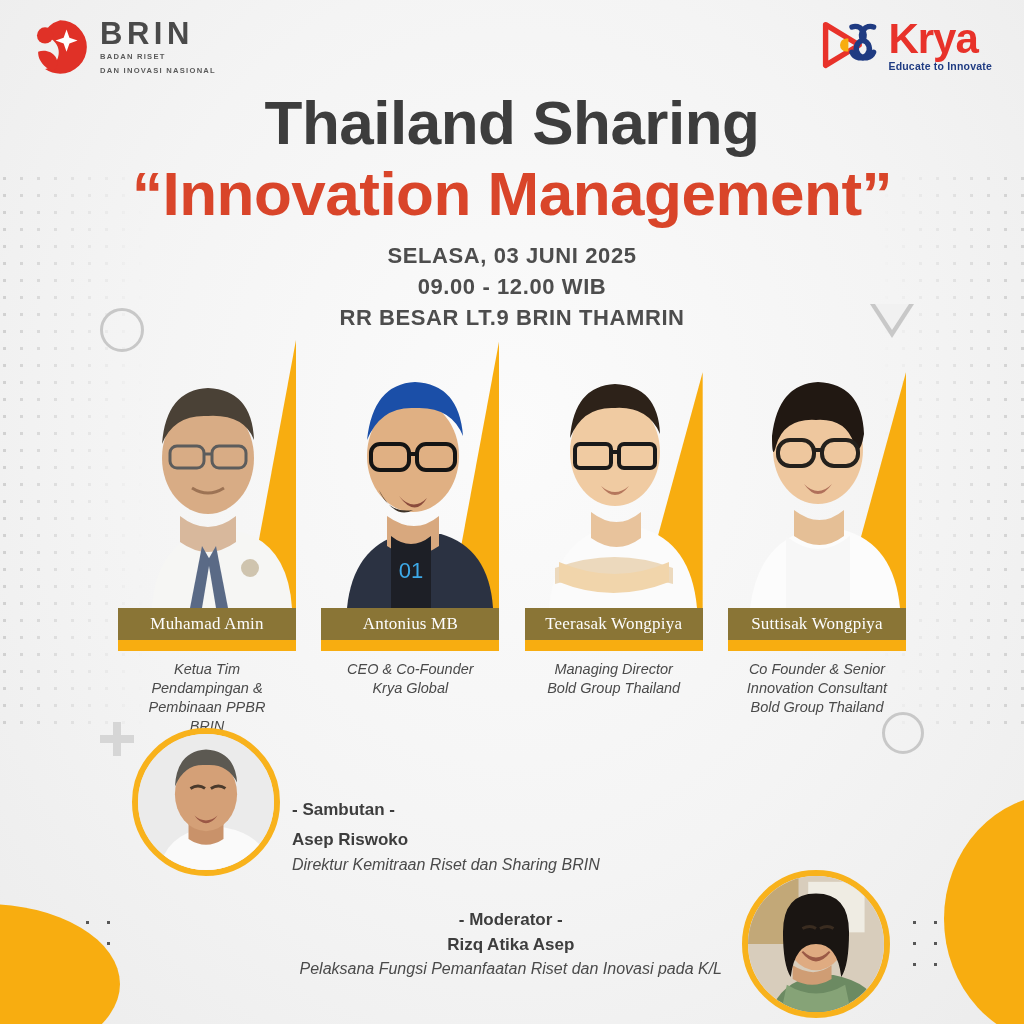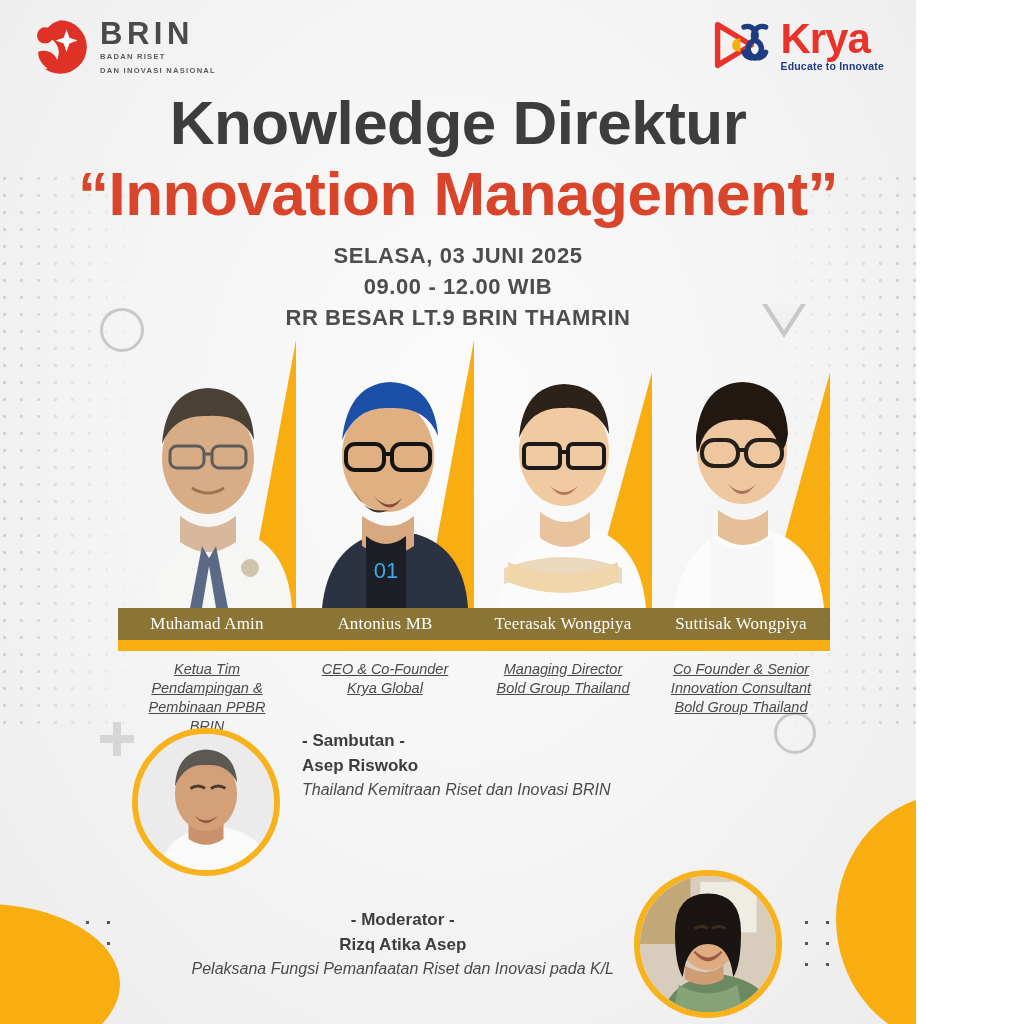--- a/index.html
+++ b/index.html
@@ -3,21 +3,21 @@
 <meta charset="utf-8">
 <style>
   * { box-sizing: border-box; margin: 0; padding: 0; }
   html, body {
     width: 1024px; height: 1024px;
     font-family: "Liberation Sans", sans-serif;
     overflow: hidden;
   }
   .poster {
     position: relative;
-    width: 916px; height: 1024px;
+    width: 1024px; height: 1024px;
     background: radial-gradient(ellipse at 50% 42%, #fbfbfb 0%, #f4f4f4 55%, #ececec 100%);
     overflow: hidden;
   }
 
   
   .dots-left, .dots-right {
     position: absolute;
     background-image: radial-gradient(#c9c9c9 1.6px, transparent 1.7px);
     background-size: 17px 17px;
     pointer-events: none;
@@ -150,36 +150,36 @@
     display: flex; align-items: center; justify-content: center;
   }
   .namebar span {
     color: #fdfdfd; font-size: 17px; font-weight: 400; letter-spacing: .2px;
     white-space: nowrap;
     font-family: Liberation Serif, serif;
   }
   .yellowstrip { height: 11px; background: #f8ad10; }
   .role {
     margin-top: 9px; text-align: center;
-    font-size: 14.5px; font-style: italic; color: #4a4a4a; line-height: 1.32; text-decoration: underline;
+    font-size: 14.5px; font-style: italic; color: #4a4a4a; line-height: 1.32;
   }
 
   
   .welcome {
     position: absolute; left: 132px; top: 728px;
-    display: flex; align-items: flex-start; gap: 22px;
+    display: flex; align-items: flex-end; gap: 12px;
   }
   .avatar-ring {
     width: 148px; height: 148px; border-radius: 50%;
     border: 6px solid #f8b21c; overflow: hidden; flex: 0 0 auto;
     background: #e9e9e9;
   }
   .avatar-ring svg { width: 100%; height: 100%; display: block; }
   .welcome-text .tag { font-size: 17px; font-weight: 700; color: #3d3d3d; line-height: 1.5; }
-  .welcome-text .who { font-size: 17px; font-weight: 700; color: #3d3d3d; line-height: 1.45; }
+  .welcome-text .who { font-size: 17px; font-weight: 700; color: #3d3d3d; line-height: 1.45; margin-top: 6px; }
   .welcome-text .pos { font-size: 16px; font-style: italic; color: #4a4a4a; line-height: 1.45; }
 
   .moderator {
     position: absolute; right: 134px; top: 870px;
     display: flex; align-items: center; gap: 20px;
   }
   .moderator .mod-text { text-align: center; }
   .moderator .tag { font-size: 17px; font-weight: 700; color: #3d3d3d; line-height: 1.5; }
   .moderator .who { font-size: 17px; font-weight: 700; color: #3d3d3d; line-height: 1.45; }
   .moderator .pos { font-size: 16px; font-style: italic; color: #4a4a4a; line-height: 1.45; white-space: nowrap; }
@@ -221,21 +221,21 @@
       <path d="M60 18 a15 15 0 0 1 18 22 a15 15 0 1 1-18 20" fill="none" stroke="#1F3B82" stroke-width="9" stroke-linecap="round"></path>
       <path d="M96 18 a15 15 0 0 0-18 22 a15 15 0 1 0 18 20" fill="none" stroke="#1F3B82" stroke-width="9" stroke-linecap="round"></path>
     </svg>
     <div class="krya-text">
       <span class="kname">Krya</span>
       <span class="ktag">Educate to Innovate</span>
     </div>
   </div>
 
   <div class="headline">
-    <div class="h-line1">Knowledge Direktur</div>
+    <div class="h-line1">Thailand Sharing</div>
     <div class="h-line2">“Innovation Management”</div>
   </div>
 
   <div class="meta">
     <div>SELASA, 03 JUNI 2025</div>
     <div>09.00 - 12.00 WIB</div>
     <div>RR BESAR LT.9 BRIN THAMRIN</div>
   </div>
 
   <div class="speakers">
@@ -344,21 +344,21 @@
         <ellipse cx="70" cy="62" rx="32" ry="38" fill="#d4a077"></ellipse>
         <path d="M38 54 q2-36 32-38 q30 2 32 34 q-10-20-32-18 q-22-2-32 22z" fill="#5c5952"></path>
         <path d="M54 56 q8-5 15 0" fill="none" stroke="#4a3a2c" stroke-width="3"></path>
         <path d="M75 56 q8-5 15 0" fill="none" stroke="#4a3a2c" stroke-width="3"></path>
         <path d="M58 84 q12 10 24 0 q-12 16-24 0z" fill="#9a5745"></path>
       </svg>
     </div>
     <div class="welcome-text">
       <div class="tag">- Sambutan -</div>
       <div class="who">Asep Riswoko</div>
-      <div class="pos">Thailand Kemitraan Riset dan Inovasi BRIN</div>
+      <div class="pos">Direktur Kemitraan Riset dan Sharing BRIN</div>
     </div>
   </div>
 
   <div class="moderator">
     <div class="mod-text">
       <div class="tag">- Moderator -</div>
       <div class="who">Rizq Atika Asep</div>
       <div class="pos">Pelaksana Fungsi Pemanfaatan Riset dan Inovasi pada K/L</div>
     </div>
     <div class="avatar-ring">

